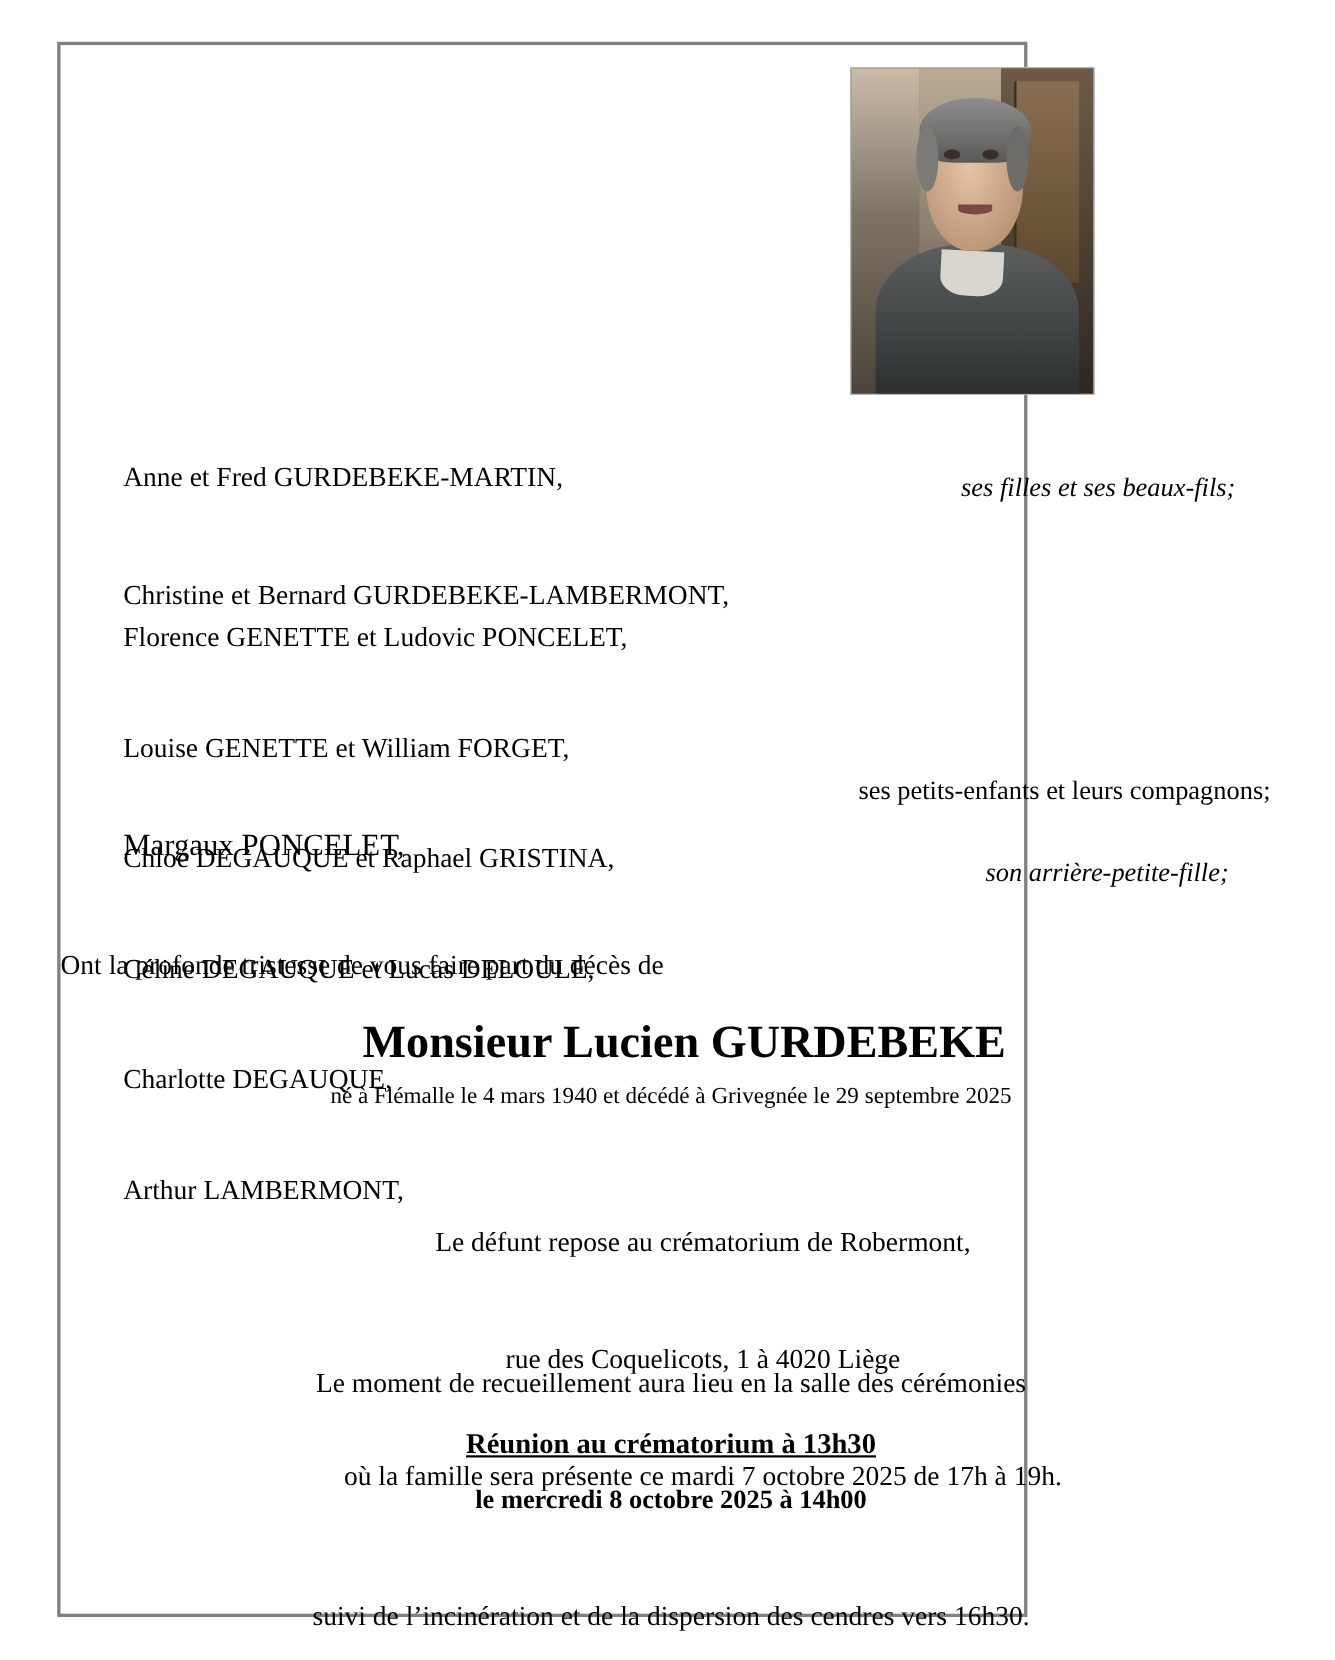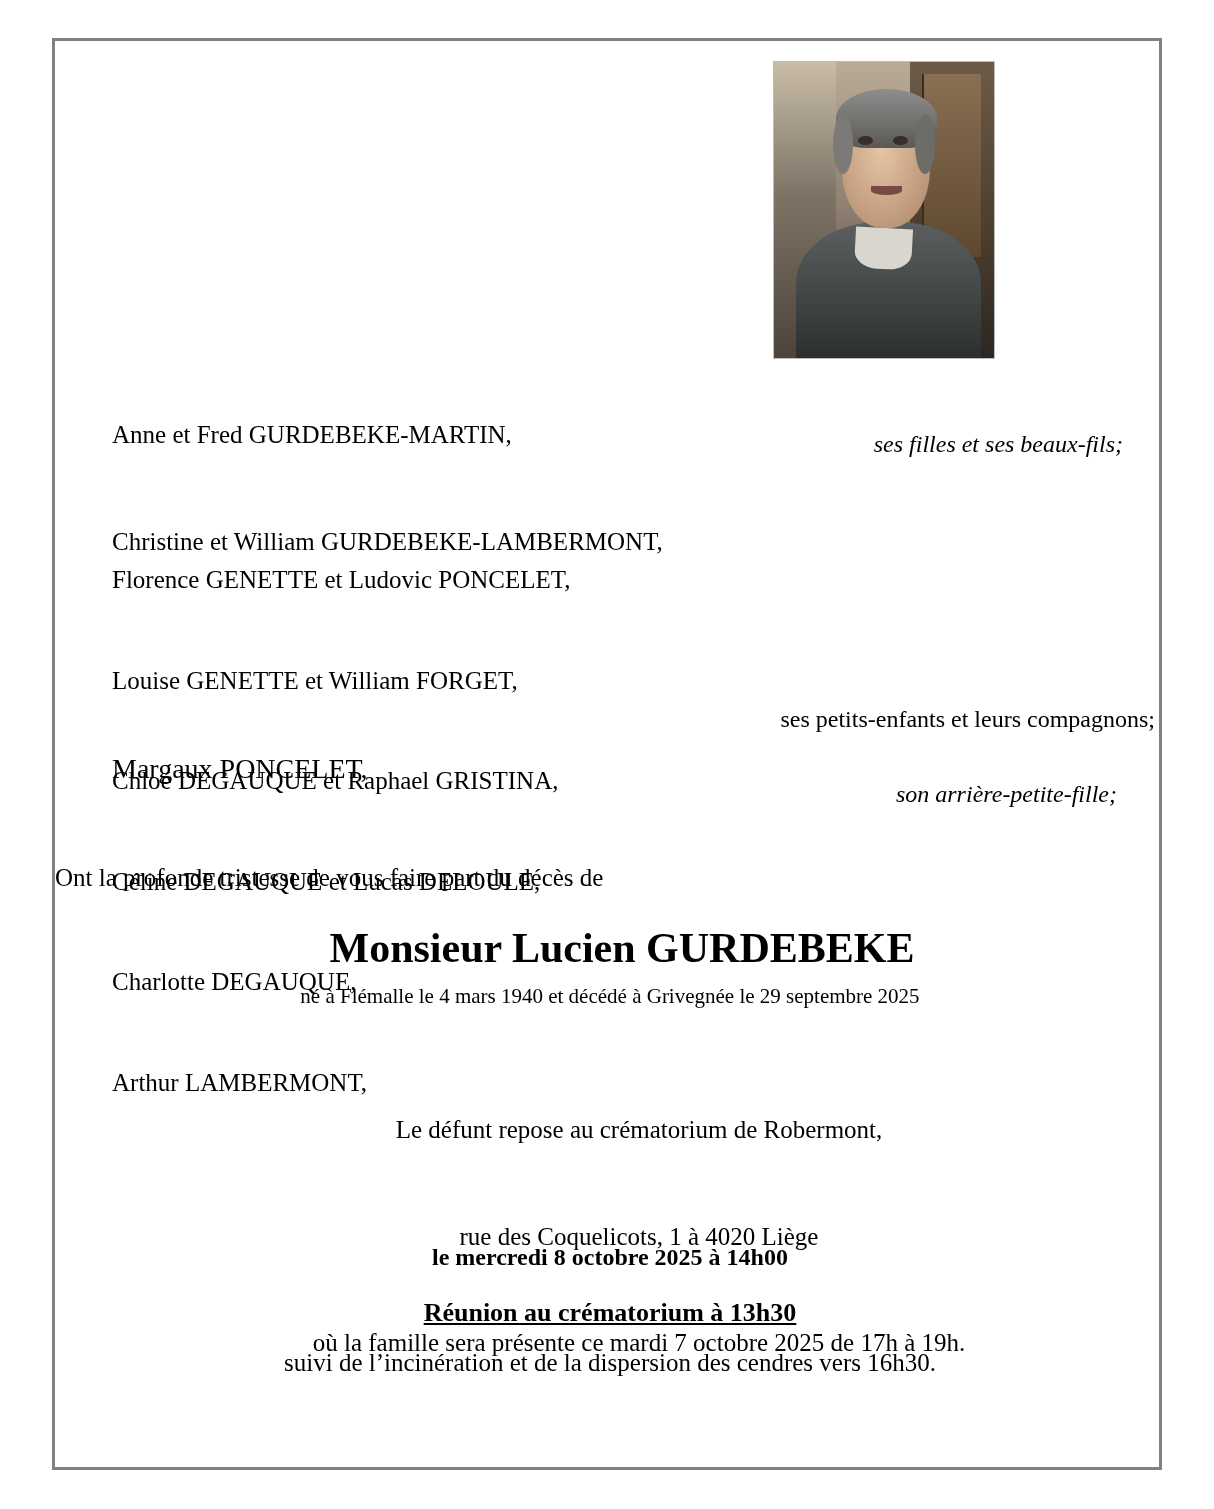--- a/index.html
+++ b/index.html
@@ -12,21 +12,21 @@
     height: 1509px;
     font-family: "Liberation Serif", serif;
     color: #000000;
     position: relative;
     overflow: hidden;
   }
   .page-frame {
     position: absolute;
     left: 52px;
     top: 38px;
-    width: 1110px;
+    width: 882px;
     height: 1432px;
     border: 3px solid #808080;
     box-sizing: border-box;
     background: #ffffff;
   }
   .inner {
     position: absolute;
     left: 0;
     top: 0;
     right: 0;
@@ -259,21 +259,21 @@
       <div class="hair"></div>
       <div class="hair-l"></div>
       <div class="hair-r"></div>
       <div class="eye-l"></div>
       <div class="eye-r"></div>
       <div class="mouth"></div>
     </div>
 
     <div class="txt family-names">
       <span class="line">Anne et Fred GURDEBEKE-MARTIN,</span>
-      <span class="line">Christine et William GURDEBEKE-LAMBERMONT,</span>
+      <span class="line">Christine et Bernard GURDEBEKE-LAMBERMONT,</span>
     </div>
 
     <div class="txt role-1">ses filles et ses beaux-fils;</div>
 
     <div class="txt grandchildren">
       <span class="line">Florence GENETTE et Ludovic PONCELET,</span>
       <span class="line">Louise GENETTE et William FORGET,</span>
       <span class="line">Chloé DEGAUQUE et Raphael GRISTINA,</span>
       <span class="line">Céline DEGAUQUE et Lucas DELOULE,</span>
       <span class="line">Charlotte DEGAUQUE,</span>
@@ -292,20 +292,21 @@
 
     <div class="txt birth-death">né à Flémalle le 4 mars 1940 et décédé à Grivegnée le 29 septembre 2025</div>
 
     <div class="txt repose">
       <span class="line">Le défunt repose au crématorium de Robermont,</span>
       <span class="line">rue des Coquelicots, 1 à 4020 Liège</span>
       <span class="line">où la famille sera présente ce mardi 7 octobre 2025 de 17h à 19h.</span>
     </div>
 
     <div class="txt ceremony">
+      <span class="line">Le moment de recueillement aura lieu en la salle des cérémonies</span>
       <span class="line bold">le mercredi 8 octobre 2025 à 14h00</span>
       <span class="line">suivi de l’incinération et de la dispersion des cendres vers 16h30.</span>
     </div>
 
     <div class="txt reunion"><span>Réunion au crématorium à 13h30</span></div>
 
   </div>
 </div>
 
 </body></html>

